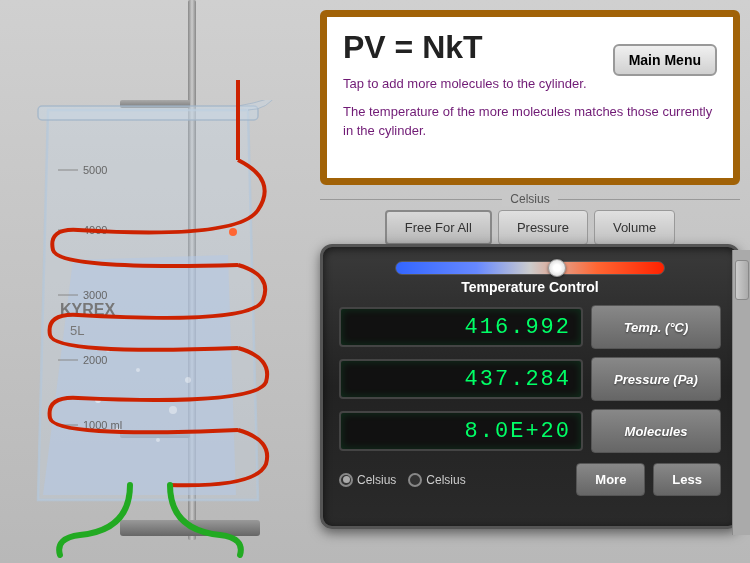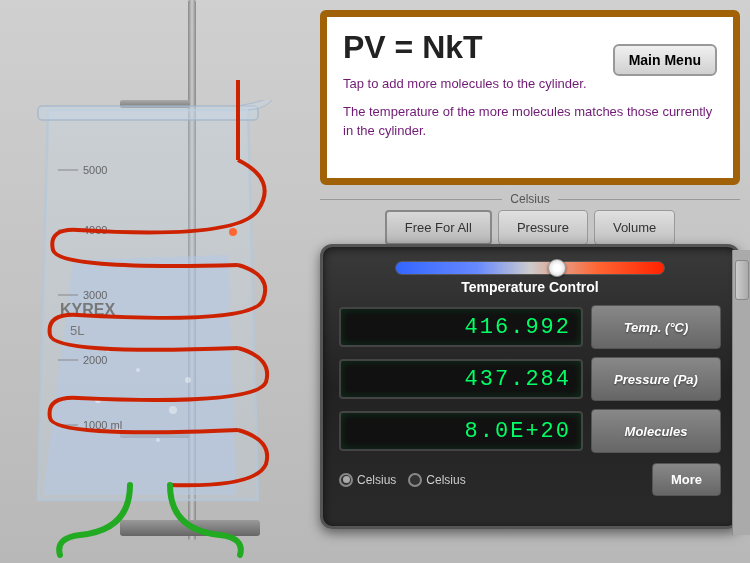--- a/index.html
+++ b/index.html
@@ -475,20 +475,21 @@
         <div class="radio-item">
           <div class="radio-circle selected"></div>
           <span>Celsius</span>
         </div>
         <div class="radio-item">
           <div class="radio-circle"></div>
           <span>Celsius</span>
         </div>
       </div>
       <button class="more-less-btn">More</button>
+      <button class="more-less-btn">Less</button>
     </div>
   </div>
 
   <div class="scrollbar-area">
     <div class="scrollbar-thumb"></div>
   </div>
 
 </div>
 
 </body></html>

